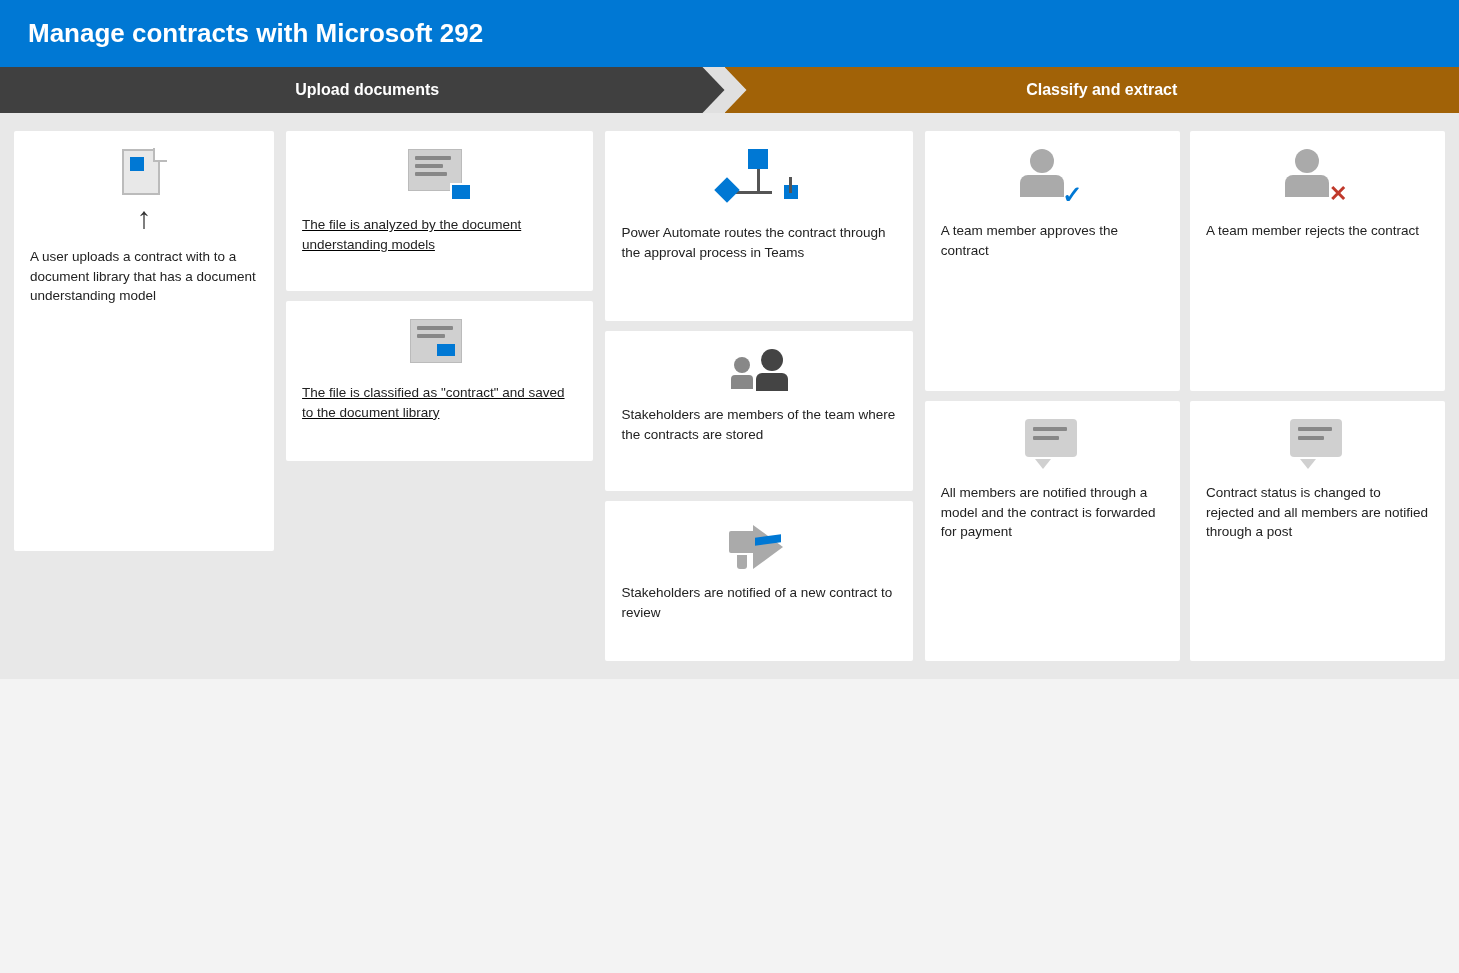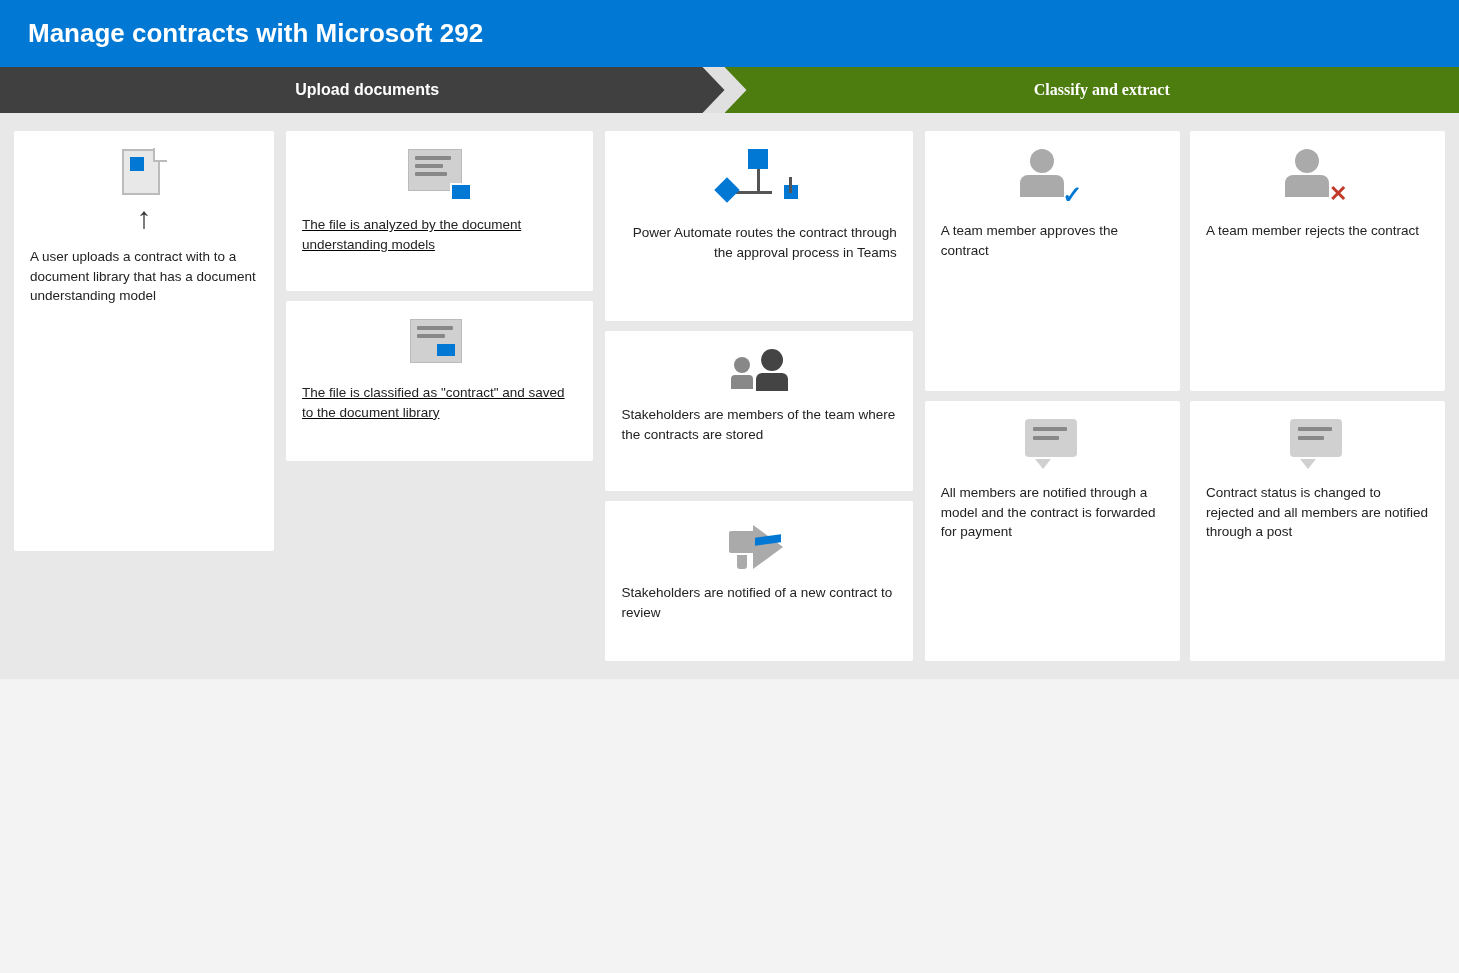--- a/index.html
+++ b/index.html
@@ -40,21 +40,21 @@
       clip-path: polygon(0 0, calc(100% - 22px) 0, 100% 50%, calc(100% - 22px) 100%, 0 100%, 22px 50%);
     }
     .pipeline-step:first-child {
       clip-path: polygon(0 0, calc(100% - 22px) 0, 100% 50%, calc(100% - 22px) 100%, 0 100%);
       padding-left: 20px;
     }
     .pipeline-step:last-child {
       clip-path: polygon(0 0, 100% 0, 100% 100%, 0 100%, 22px 50%);
     }
     .step-upload { background: #404040; }
-    .step-classify { background: #4d7c0f; font-family: Liberation Serif, serif; }
+    .step-classify { background: #a16207; }
     .step-notify { background: #0078d4; }
     .step-approve { background: #1a1a1a; }
 
     .main-content {
       display: flex;
       padding: 18px 14px;
       gap: 12px;
       background: #e8e8e8;
     }
 
@@ -183,21 +183,21 @@
         </div>
       </div>
       <p class="card-text">The file is classified as "contract" and saved to the document library</p>
     </div>
 
 
   </div>
 
   <div class="column col-notify">
 
-    <div class="card" style="min-height:190px;text-align:right;">
+    <div class="card" style="min-height:190px;">
       <div class="card-icon">
         <div style="position:relative; width:90px; height:60px;">
 
           <div style="width:20px; height:20px; background:#0078d4; position:absolute; top:0; left:34px;"></div>
 
           <div style="width:3px; height:22px; background:#555; position:absolute; top:20px; left:43px;"></div>
 
           <div style="width:46px; height:3px; background:#555; position:absolute; top:42px; left:12px;"></div>
 
           <div style="width:18px; height:18px; background:#0078d4; transform:rotate(45deg); position:absolute; top:32px; left:4px;"></div>

